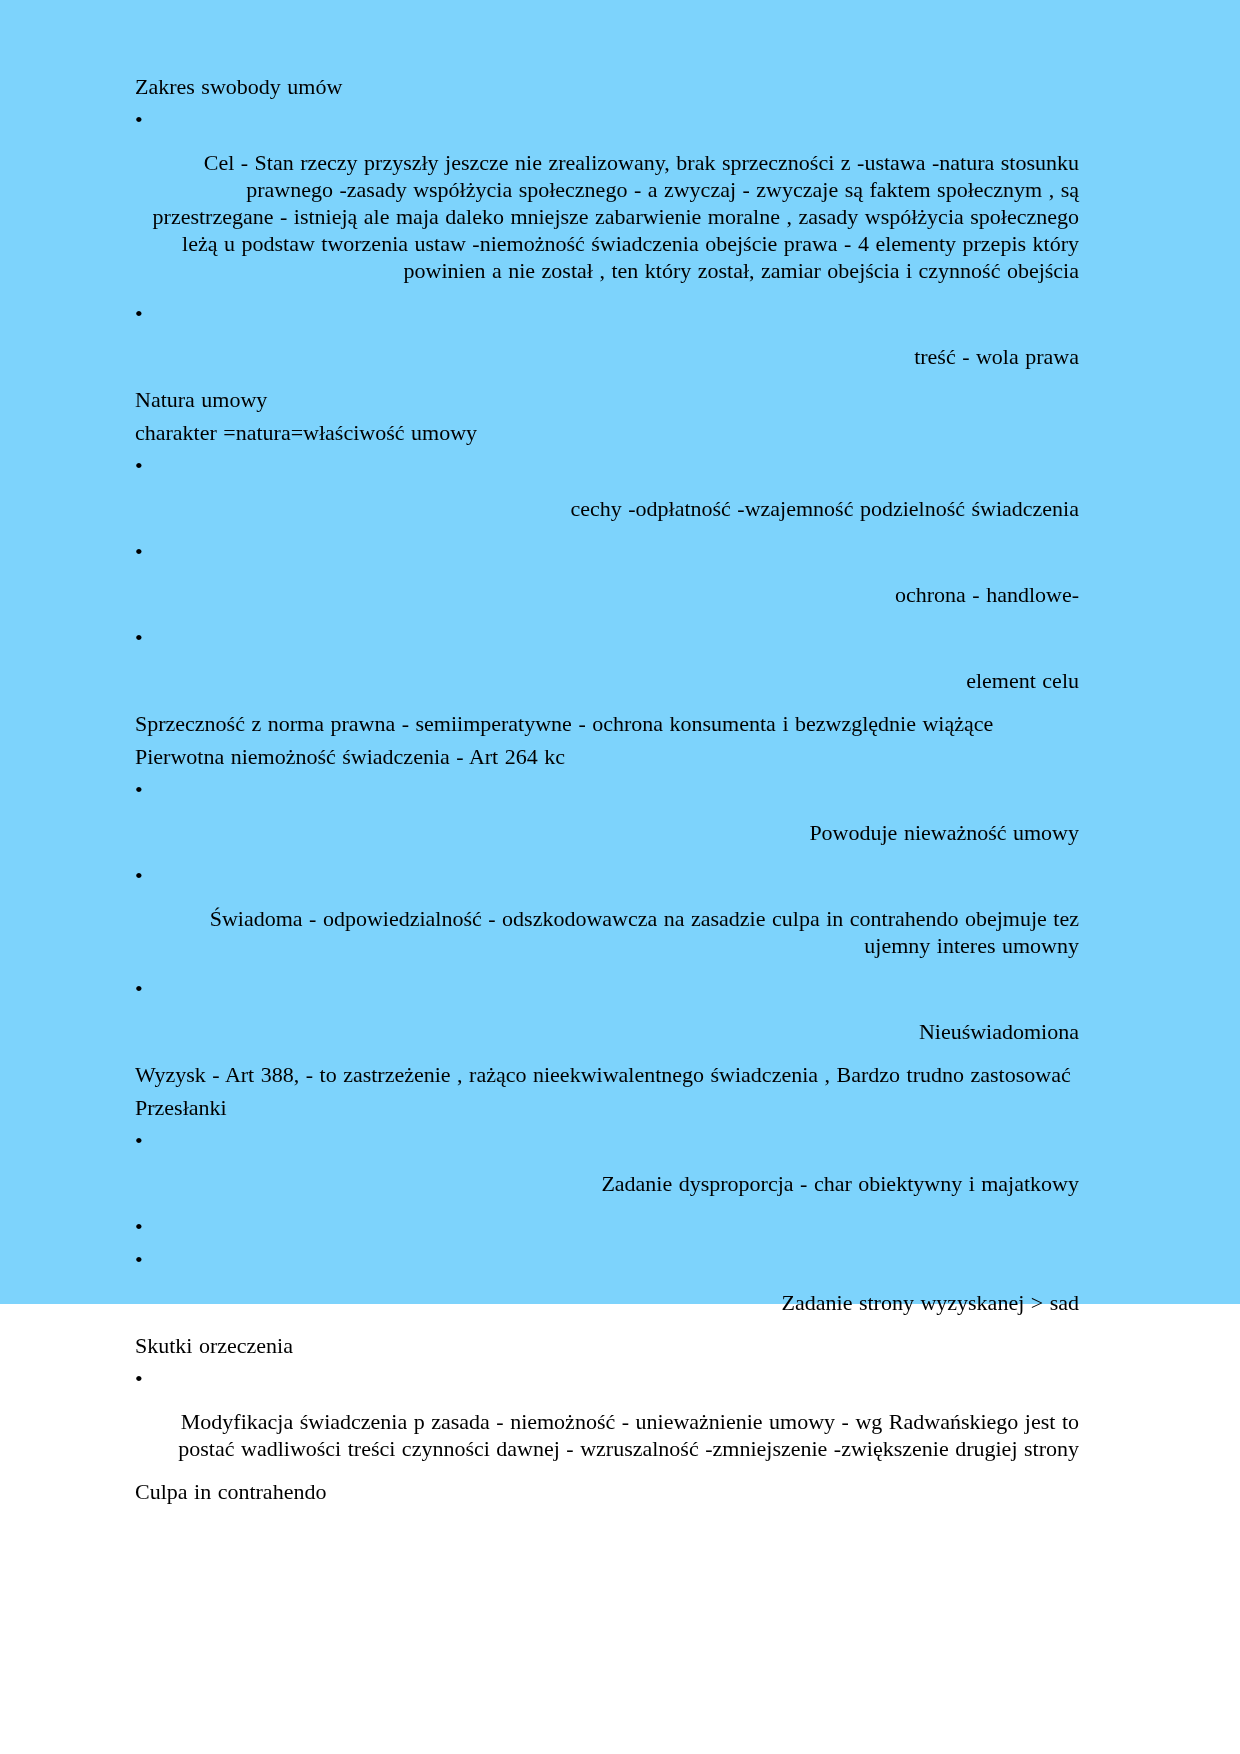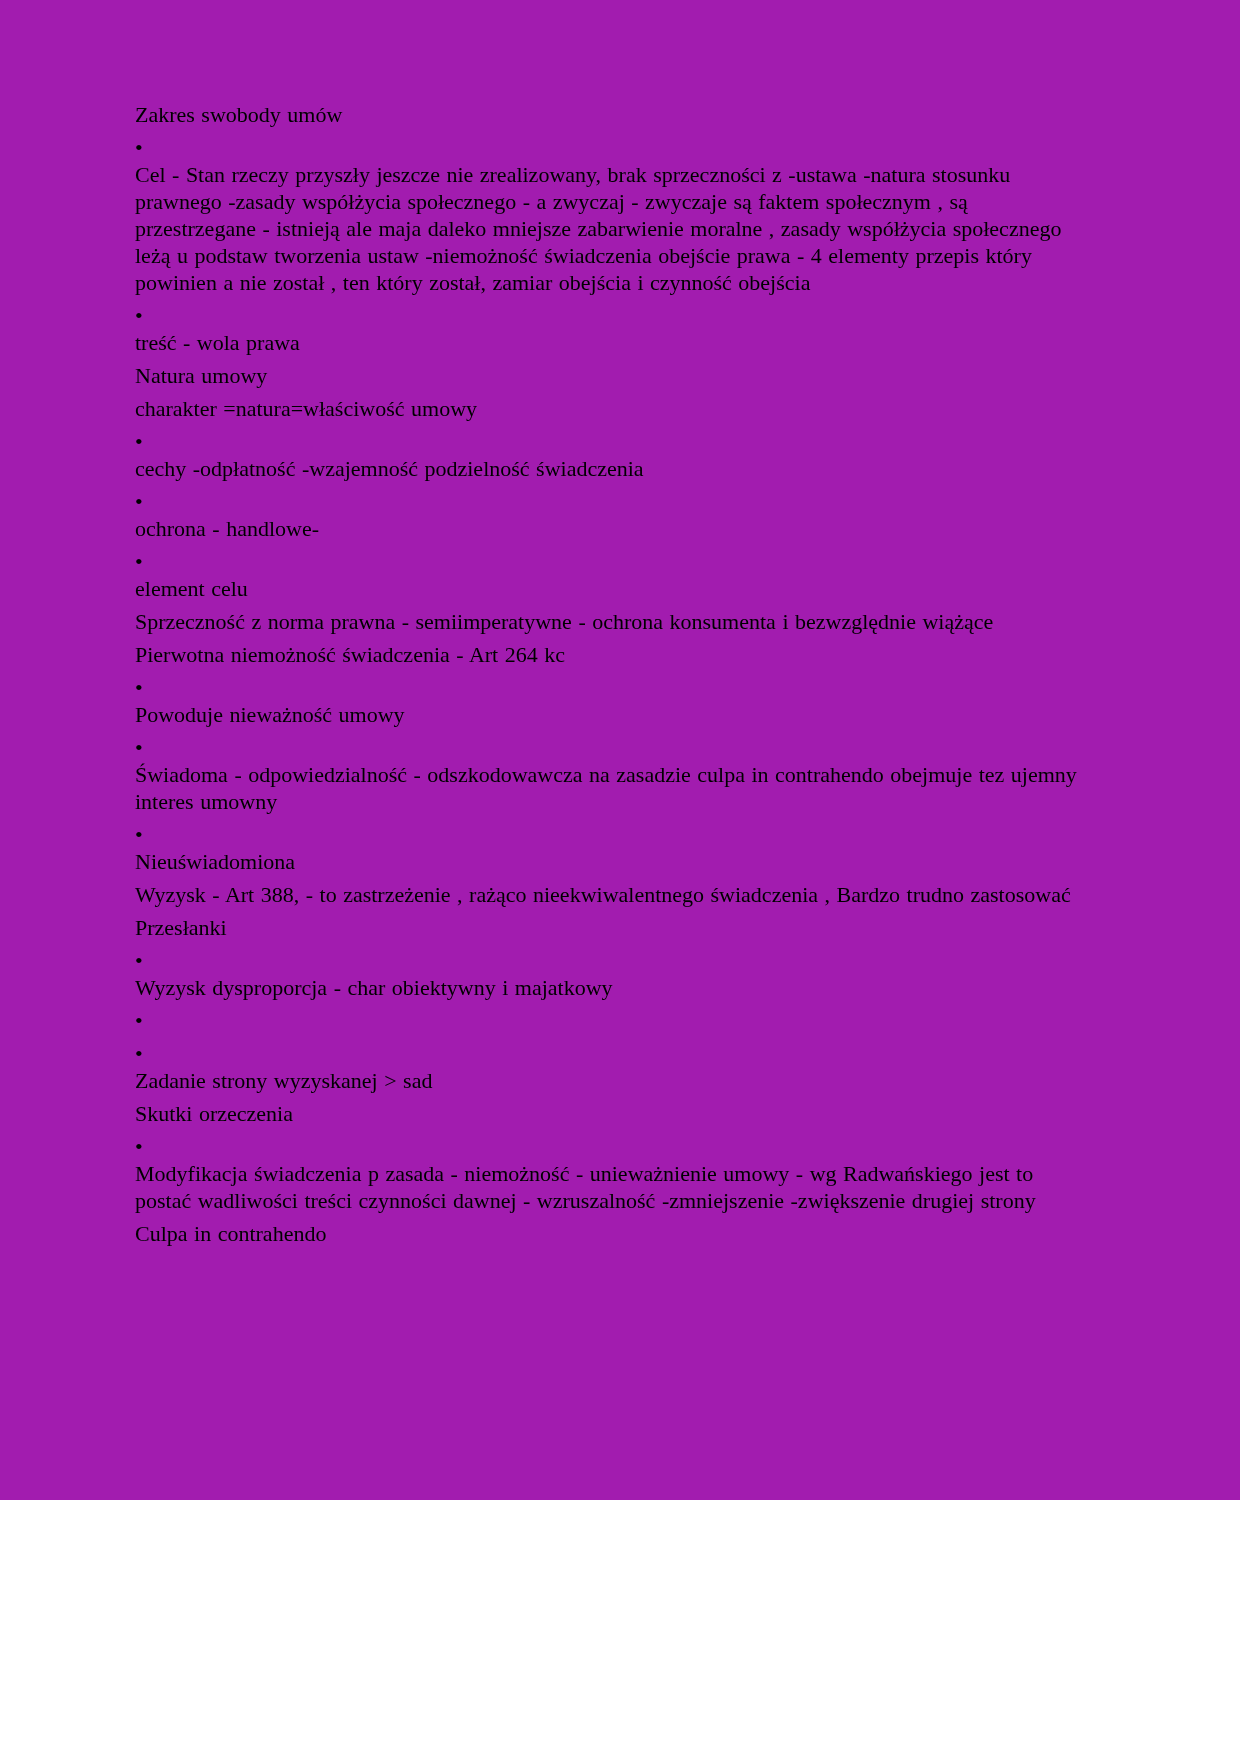--- a/index.html
+++ b/index.html
@@ -10,38 +10,39 @@
   body {
     width: 1240px;
     height: 1754px;
     overflow: hidden;
     font-family: "Liberation Serif", serif;
     color: #000000;
   }
   .document-page {
     box-sizing: border-box;
     width: 1240px;
-    height: 1500px;
-    padding: 101px 0 0 135px;
-    background: #a21caf;
+    height: 1304px;
+    padding: 73px 0 0 135px;
+    background: #7dd3fc;
   }
   .doc-content {
     width: 960px;
   }
   .para {
     font-size: 22px;
     line-height: 27px;
     margin: 0 0 6px 0;
     word-spacing: 1px;
   }
   .bullet-item {
     margin: 0 0 6px 0;
   }
   .bullet-item .para {
-    margin: 0;
+    margin: 16px;
+    text-align: right;
   }
   .bullet-line {
     font-size: 22px;
     line-height: 27px;
     height: 27px;
   }
 </style>
 </head>
 <body>
 
@@ -81,21 +82,21 @@
         <p class="para">Świadoma - odpowiedzialność - odszkodowawcza na zasadzie culpa in contrahendo obejmuje tez ujemny interes umowny</p>
       </div>
       <div class="bullet-item">
         <div class="bullet-line">•</div>
         <p class="para">Nieuświadomiona</p>
       </div>
       <p class="para">Wyzysk - Art 388, - to zastrzeżenie , rażąco nieekwiwalentnego świadczenia , Bardzo trudno zastosować</p>
       <p class="para">Przesłanki</p>
       <div class="bullet-item">
         <div class="bullet-line">•</div>
-        <p class="para">Wyzysk dysproporcja - char obiektywny i majatkowy</p>
+        <p class="para">Zadanie dysproporcja - char obiektywny i majatkowy</p>
       </div>
       <div class="bullet-item">
         <div class="bullet-line">•</div>
       </div>
       <div class="bullet-item">
         <div class="bullet-line">•</div>
         <p class="para">Zadanie strony wyzyskanej &gt; sad</p>
       </div>
       <p class="para">Skutki orzeczenia</p>
       <div class="bullet-item">

